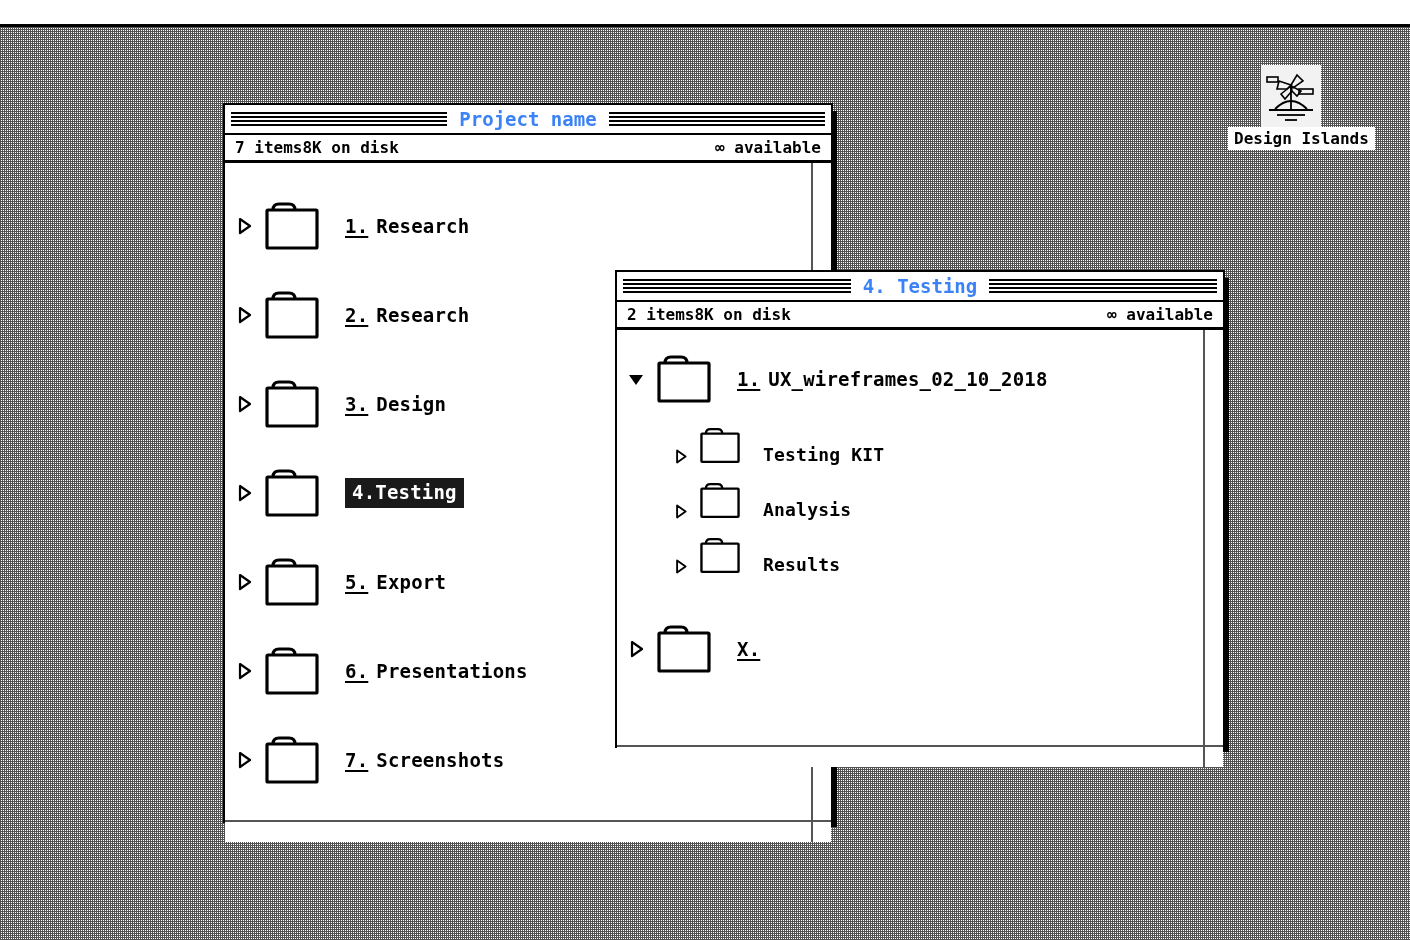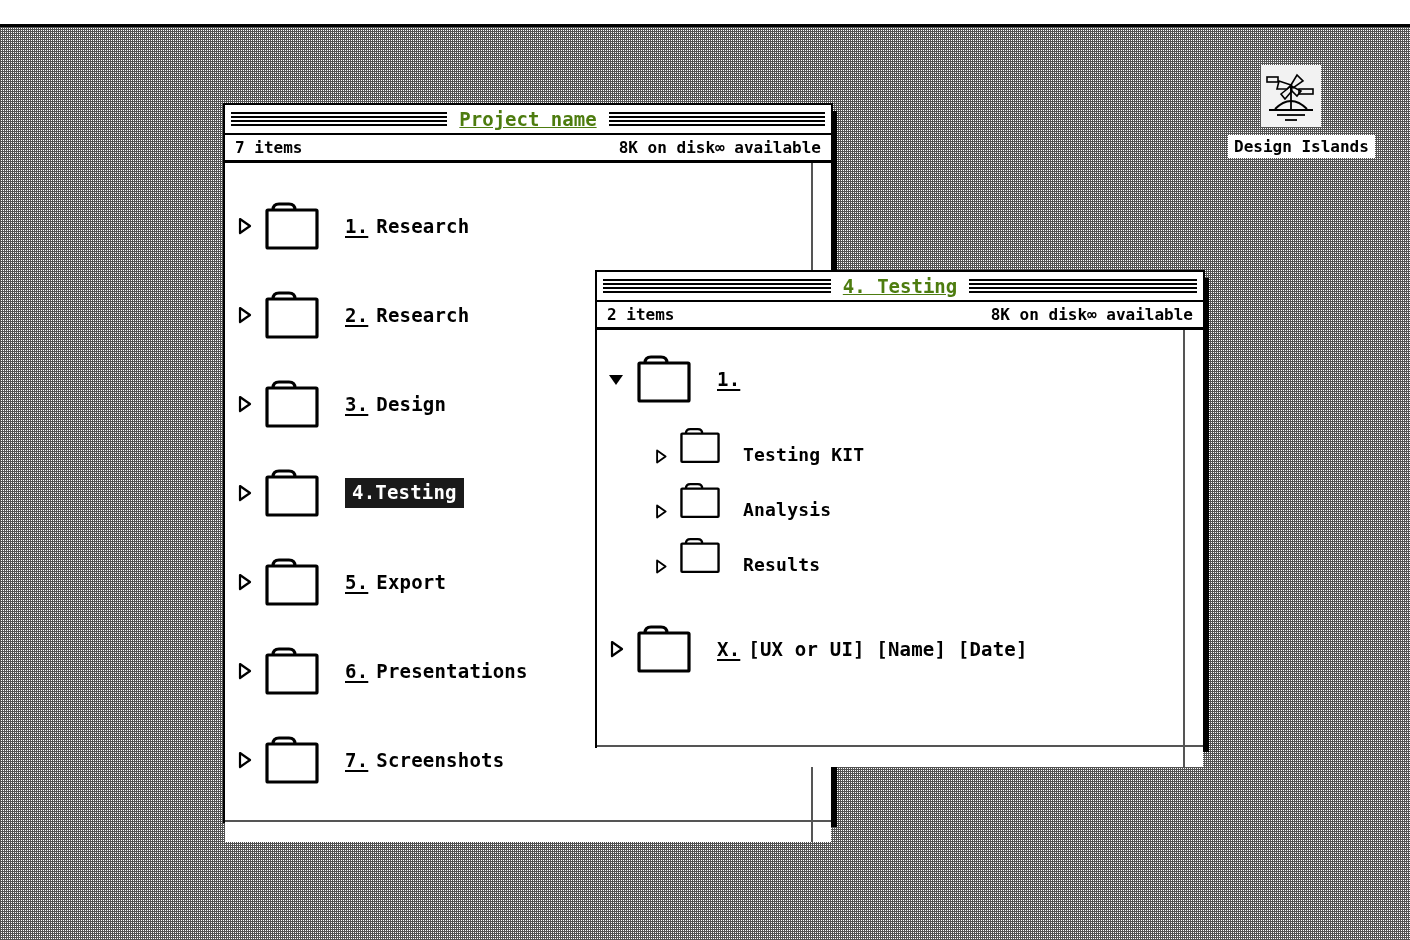--- a/index.html
+++ b/index.html
@@ -89,41 +89,40 @@
     min-width: 10px;
   }
   .stripes.left  { margin-left: 6px;  margin-right: 0; }
   .stripes.right { margin-right: 6px; margin-left: 0; }
   .title-text {
     padding: 0 12px;
     font-size: 19px;
     font-weight: bold;
     letter-spacing: 0px;
     white-space: nowrap;
-    color: #4d7c0f;
+    color: #3b82f6;
     background: #fff;
     line-height: 19px;
-    text-decoration: underline;
   }
 
   
   .statusbar {
     position: relative;
     height: 28px;
     border-bottom: 3px solid #000;
     display: flex;
     align-items: center;
     font-size: 16px;
     font-weight: bold;
     color: #000;
     background: #fff;
     padding: 4px 10px;
   }
   .statusbar .s-left   { flex: 0 0 auto; }
-  .statusbar .s-center { flex: 1 1 auto; text-align: right; }
+  .statusbar .s-center { flex: 1 1 auto; text-align: left; }
   .statusbar .s-right  { flex: 0 0 auto; text-align: center; }
 
   
   .content-wrap {
     position: relative;
     display: flex;
     background: #fff;
     overflow: hidden;
   }
   .filelist {
@@ -203,21 +202,21 @@
     left: 223px;
     top: 103px;
     width: 610px;
     height: 720px;
   }
   #window-project .content-wrap { height: 657px; }
   #window-project .filelist { padding-top: 18px; }
 
   
   #window-testing {
-    left: 595px;
+    left: 615px;
     top: 270px;
     width: 610px;
     height: 478px;
     z-index: 20;
   }
   #window-testing .content-wrap { height: 415px; }
   #window-testing .filelist { padding-top: 18px; }
   #window-testing .row { height: 55px; }
   #window-testing .row.top { height: 62px; }
   #window-testing .row.spaced { margin-top: 46px; }
@@ -233,21 +232,20 @@
     text-align: center;
   }
   #logo-mark {
     width: 60px;
     height: 62px;
     margin: 0 auto;
     background: #f2f2f2;
     display: block;
   }
   #logo-text {
-    margin-top: 8px;
     background: #ffffff;
     display: inline-block;
     padding: 2px 6px;
     font-size: 16px;
     font-weight: bold;
     color: #000;
     white-space: nowrap;
   }
 </style>
 </head>
@@ -424,20 +422,21 @@
               </svg>
             </span>
             <span class="ficon">
               <svg width="62" height="52" viewBox="0 0 62 52">
     <path d="M12 10 Q12 4 18 4 L28 4 Q34 4 34 10" fill="none" stroke="#000" stroke-width="3.2" stroke-linejoin="round"></path>
     <rect x="6" y="10" width="50" height="38" rx="1" fill="#fff" stroke="#000" stroke-width="3.2"></rect>
   </svg>
             </span>
             <span class="label">
               <span class="num">1.</span>
+              <span>UX_wireframes_02_10_2018</span>
             </span>
           </div>
           <div class="row sub">
             <span class="twisty">
               <svg width="17" height="17" viewBox="0 0 20 20">
     <path d="M6 3 L16 10 L6 17 Z" fill="none" stroke="#000" stroke-width="2.2" stroke-linejoin="round"></path>
               </svg>
             </span>
             <span class="ficon">
               <svg width="46" height="39" viewBox="0 0 62 52">
@@ -488,21 +487,20 @@
               </svg>
             </span>
             <span class="ficon">
               <svg width="62" height="52" viewBox="0 0 62 52">
     <path d="M12 10 Q12 4 18 4 L28 4 Q34 4 34 10" fill="none" stroke="#000" stroke-width="3.2" stroke-linejoin="round"></path>
     <rect x="6" y="10" width="50" height="38" rx="1" fill="#fff" stroke="#000" stroke-width="3.2"></rect>
   </svg>
             </span>
             <span class="label">
               <span class="num">X.</span>
-              <span>[UX or UI] [Name] [Date]</span>
             </span>
           </div>
         </div>
       <div class="vscroll"></div>
     </div>
 
     <div class="hscroll">
       <div class="corner"></div>
     </div>
   </div>

